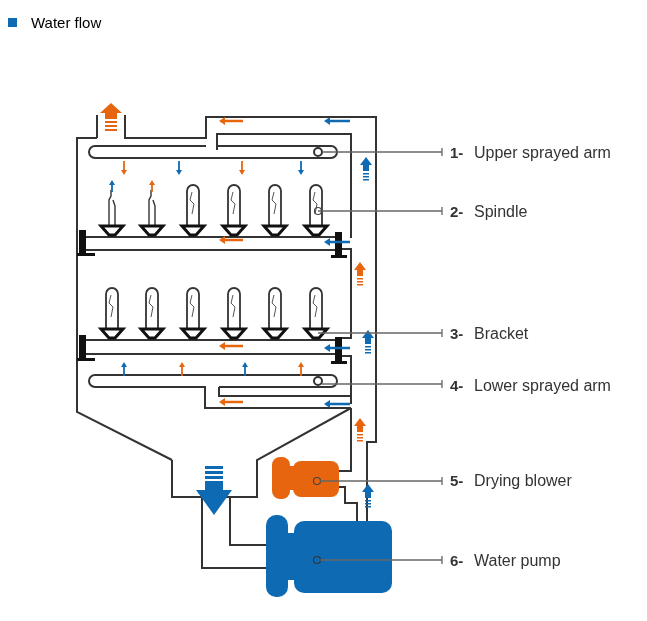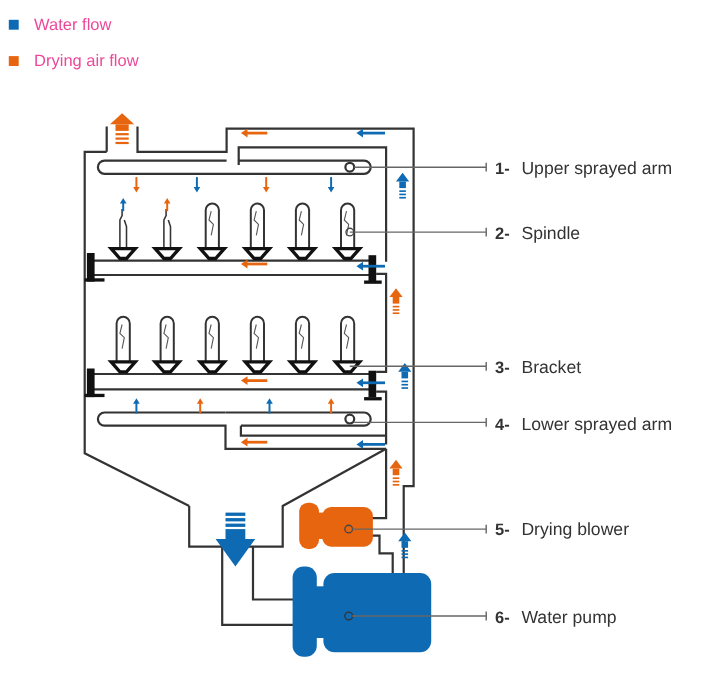--- a/index.html
+++ b/index.html
@@ -1,36 +1,32 @@
 <!DOCTYPE html>
 <html><head>
 <meta charset="utf-8">
 <style>
   html, body { margin: 0; padding: 0; background: #ffffff; }
   body { width: 647px; height: 621px; position: relative; overflow: hidden;
          font-family: "Liberation Sans", sans-serif; }
   .legend { position: absolute; left: 8px; top: 6px; }
   .legend-row { display: flex; align-items: center; height: 33px; }
   .legend-swatch { width: 9px; height: 9px; margin-right: 14px; display: inline-block; }
-  .legend-label { font-size: 15px; color: #ec4899; }
+  .legend-label { font-size: 15px; color: #000000; }
   svg.diagram { position: absolute; left: 0; top: 0; }
   .callout-num { font-family: "Liberation Sans", sans-serif; font-size: 15px; font-weight: bold; fill: #333; }
   .callout-text { font-family: "Liberation Sans", sans-serif; font-size: 16px; fill: #333; }
 </style>
 </head>
 <body>
 
 <div class="legend">
   <div class="legend-row">
     <span class="legend-swatch" id="sw0" style="background: rgb(14, 107, 179);"></span>
     <span class="legend-label">Water flow</span>
-  </div>
-  <div class="legend-row">
-    <span class="legend-swatch" id="sw1" style="background: rgb(232, 101, 15);"></span>
-    <span class="legend-label">Drying air flow</span>
   </div>
 </div>
 
 <svg class="diagram" width="647" height="621" viewBox="0 0 647 621" xmlns="http://www.w3.org/2000/svg">
   <g id="structure" fill="none" stroke="#333" stroke-width="2">
 
     <path d="M 97 138 L 97 115 M 125 115 L 125 138 L 206 138 L 206 117 L 376 117 L 376 442 L 367 442 L 367 510"></path>
     <path d="M 97 138 L 77 138 L 77 412 L 172 460"></path>
 
     <path d="M 217 150 L 217 134 L 351 134 L 351 238"></path>

